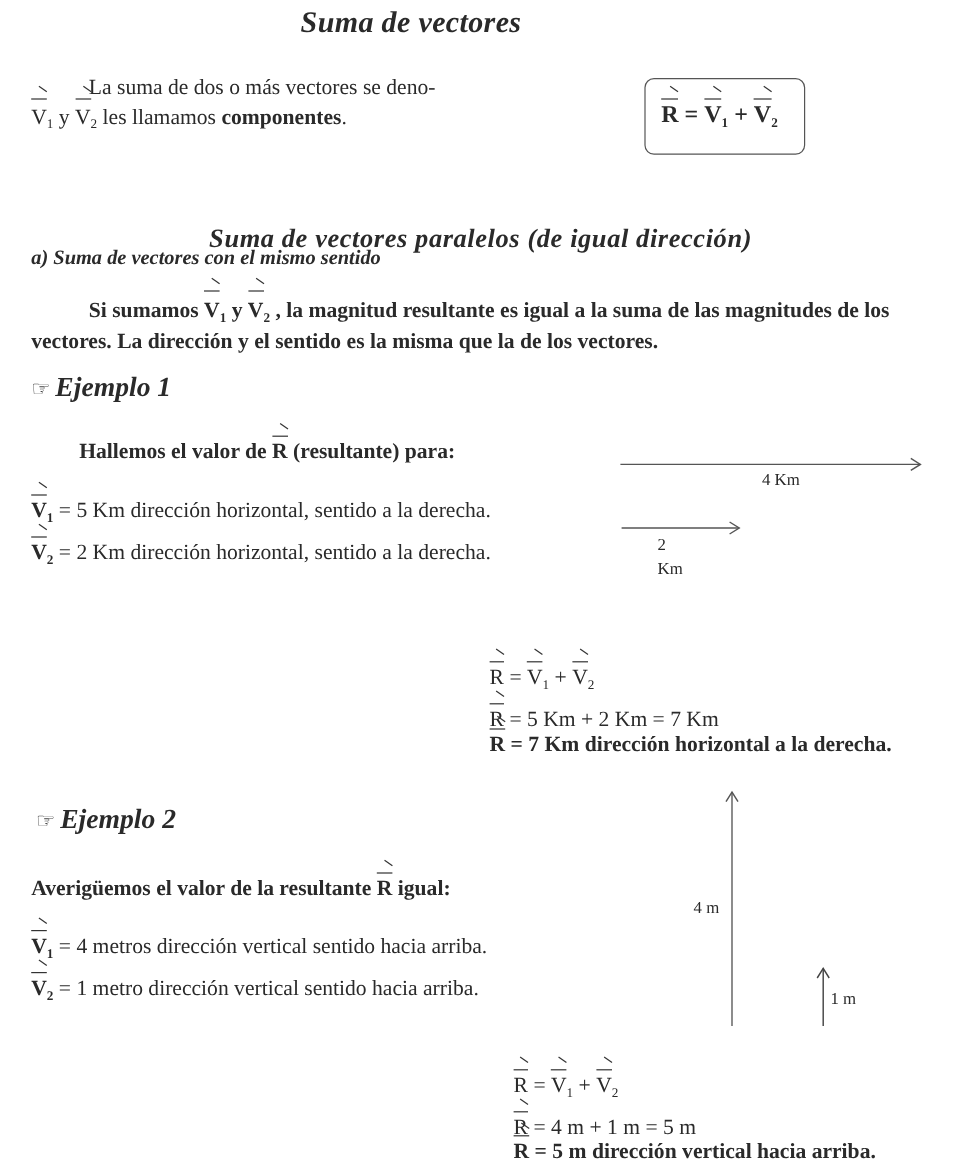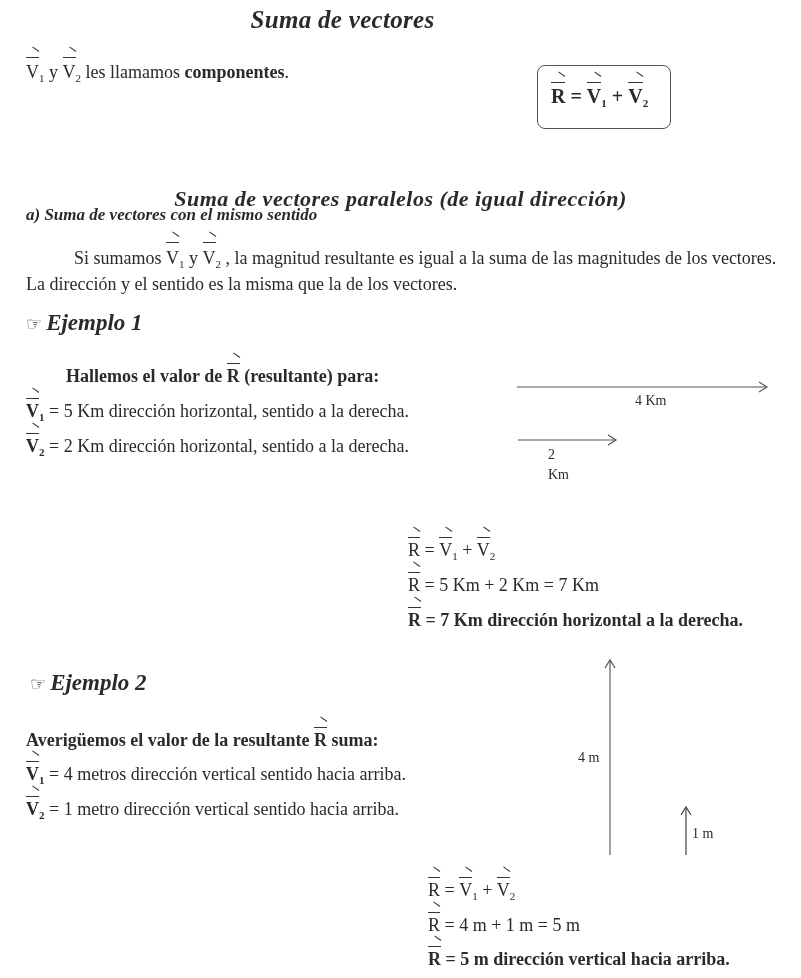--- a/index.html
+++ b/index.html
@@ -19,44 +19,45 @@
   .box {
     left: 537px; top: 65px; width: 132px; height: 62px;
     border: 1.3px solid #555; border-radius: 8px;
   }
   .box-formula { left: 551px; top: 85px; font-size: 20px; font-weight: bold; }
   .h2 {
     left: 0; width: 801px; top: 186px; text-align: center;
     font-size: 22px; font-style: italic; font-weight: bold; letter-spacing: 0.5px;
   }
   .h3 { left: 26px; top: 205px; font-size: 17px; font-style: italic; font-weight: bold; }
-  .para { left: 26px; top: 245px; font-size: 18px; line-height: 26px; width: 760px; white-space: normal; }
+  .para { left: 26px; top: 245px; font-size: 18px; line-height: 26px; width: 760px; white-space: normal; font-weight: bold; }
   .para .indent { padding-left: 48px; }
   .example-head { font-size: 23px; font-style: italic; font-weight: bold; }
   .hand { font-style: normal; font-weight: normal; font-size: 18px; margin-right: 4px; color: #444; }
-  .line { font-size: 18px; }
+  .line { font-size: 18px; margin-top: 14px; }
   .line-bold { font-size: 18px; font-weight: bold; }
   .vec { position: relative; display: inline-block; }
   .vec::before {
     content: ""; position: absolute; left: 0; right: 0; top: -3px;
     border-top: 1.2px solid #333;
   }
   .vec::after {
     content: ""; position: absolute; right: 0; top: -9px; width: 8px; height: 0;
     border-top: 1.2px solid #333; transform: rotate(35deg); transform-origin: right center;
   }
   sub { font-size: 11px; vertical-align: -4px; line-height: 0; }
   .small { font-size: 14px; }
 </style>
 </head>
 <body>
 
 <div class="abs title">Suma de vectores</div>
 
 <div class="abs intro">
+  <div class="indent">La suma de dos o más vectores se deno-</div>
   <div><span class="vec">V</span><sub>1</sub><span> y </span><span class="vec">V</span><sub>2</sub><span>  les llamamos </span><b>componentes</b><span>.</span></div>
 </div>
 
 <div class="abs box"></div>
 <div class="abs box-formula"><span class="vec">R</span><span> = </span><span class="vec">V</span><sub>1</sub><span> + </span><span class="vec">V</span><sub>2</sub></div>
 
 <div class="abs h2">Suma de vectores paralelos (de igual dirección)</div>
 <div class="abs h3">a) Suma de vectores con el mismo sentido</div>
 <div class="abs para"><span class="indent"></span><span>Si sumamos </span><span class="vec">V</span><sub>1</sub><span> y </span><span class="vec">V</span><sub>2</sub><span> , la magnitud resultante es igual a la suma de las magnitudes de los vectores. La dirección y el sentido es la misma que la de los vectores.</span></div>
 
@@ -73,21 +74,21 @@
 </svg>
 <div class="abs small" style="left:635px; top:393px;">4 Km</div>
 <div class="abs small" style="left:548px; top:447px;">2</div>
 <div class="abs small" style="left:548px; top:467px;">Km</div>
 
 <div class="abs line" style="left:408px; top:540px;"><span class="vec">R</span><span> = </span><span class="vec">V</span><sub>1</sub><span> + </span><span class="vec">V</span><sub>2</sub></div>
 <div class="abs line" style="left:408px; top:575px;"><span class="vec">R</span><span> = 5 Km + 2 Km = 7 Km</span></div>
 <div class="abs line-bold" style="left:408px; top:610px;"><span class="vec">R</span><span> = 7 Km dirección horizontal a la derecha.</span></div>
 
 <div class="abs example-head" style="left:30px; top:670px;"><span class="hand">☞</span><span>Ejemplo  2</span></div>
-<div class="abs line-bold" style="left:26px; top:730px;"><span>Averigüemos el valor de la resultante </span><span class="vec">R</span><span> suma:</span></div>
+<div class="abs line-bold" style="left:26px; top:730px;"><span>Averigüemos el valor de la resultante </span><span class="vec">R</span><span> igual:</span></div>
 <div class="abs line" style="left:26px; top:764px;"><b class="vec">V</b><sub><b>1</b></sub><span> =  4 metros dirección vertical sentido hacia arriba.</span></div>
 <div class="abs line" style="left:26px; top:799px;"><b class="vec">V</b><sub><b>2</b></sub><span> =  1 metro dirección vertical sentido hacia arriba.</span></div>
 
 <svg class="abs" style="left:595px; top:655px;" width="100" height="210">
   <line x1="15" y1="5" x2="15" y2="200" stroke="#888" stroke-width="1.6"></line>
   <polyline points="10,13 15,5 20,13" fill="none" stroke="#555" stroke-width="1.2"></polyline>
   <line x1="91" y1="152" x2="91" y2="200" stroke="#444" stroke-width="1.2"></line>
   <polyline points="86,160 91,152 96,160" fill="none" stroke="#444" stroke-width="1.2"></polyline>
 </svg>
 <div class="abs small" style="left:578px; top:750px;">4 m</div>

